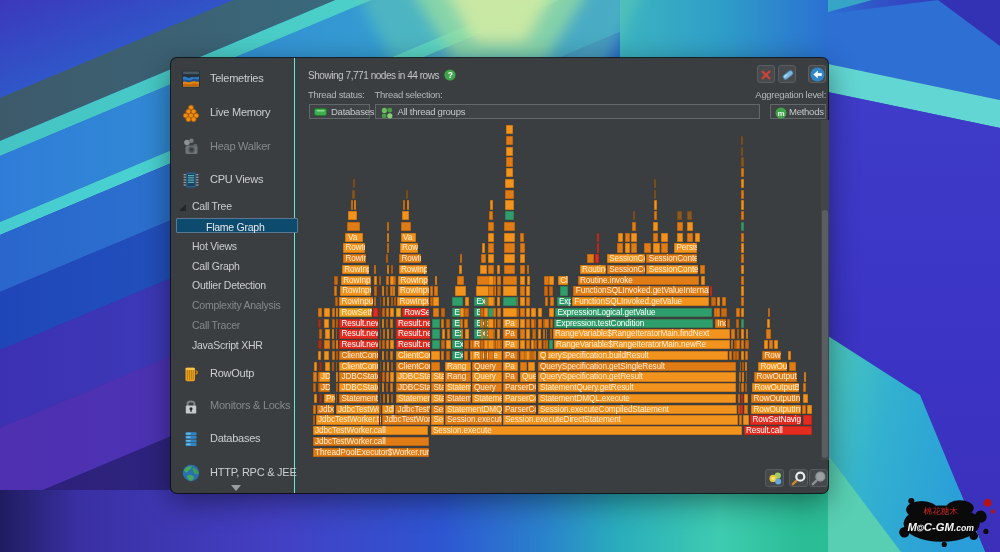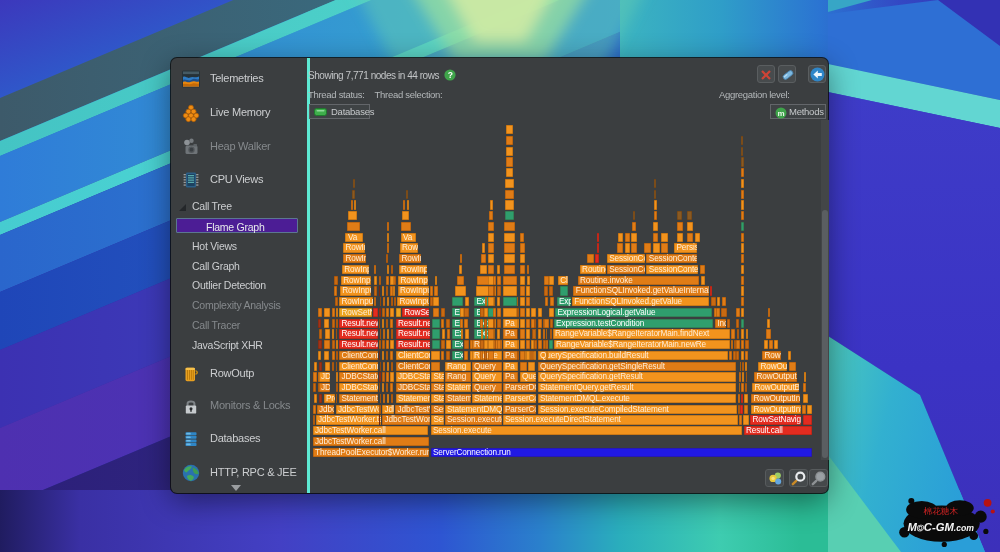--- a/index.html
+++ b/index.html
@@ -1,25 +1,25 @@
 <!DOCTYPE html>
 <html><head><meta charset="utf-8"><style>
 *{margin:0;padding:0;box-sizing:border-box}
 html,body{width:1000px;height:552px;overflow:hidden;background:#222;font-family:"Liberation Sans",sans-serif}
 .stage{position:relative;width:1000px;height:552px;overflow:hidden}
 .bg{position:absolute;left:0;top:0}
 .wm{position:absolute;left:894px;top:492px}
 .win{position:absolute;left:171px;top:58px;width:657px;height:435px;background:#3b3e40;border-radius:6px;box-shadow:0 8px 30px rgba(0,0,0,.45),0 0 0 1px rgba(15,17,18,.85)}
-.side{position:absolute;left:0;top:0;width:139px;height:435px;border-right:3px solid #5eead4}
+.side{position:absolute;left:0;top:0;width:124px;height:435px;border-right:1px solid #5eead4}
 .sicon{position:absolute;left:10px;width:20px;height:20px}
 .slab{position:absolute;left:39px;font-size:11px;letter-spacing:-0.25px;color:#ccced0;white-space:nowrap}
 .slab.dis,.tlab.dis{color:#85898c}
 .tlab{position:absolute;font-size:10.5px;letter-spacing:-0.25px;color:#ccced0;white-space:nowrap}
 .stri{position:absolute}
-.fsel{position:absolute;left:5px;top:160px;width:122px;height:15px;background:#4c1d95;border:1px solid #5c7791;border-radius:1px}
+.fsel{position:absolute;left:5px;top:160px;width:122px;height:15px;background:#0c4a6e;border:1px solid #5c7791;border-radius:1px}
 .fsel span{position:absolute;left:29px;top:1.5px;font-size:10.5px;letter-spacing:-0.25px;color:#e8eaec}
 .hdr{position:absolute;left:137px;top:11px;font-size:10px;letter-spacing:-0.45px;color:#c2c4c6}
 .lbl{position:absolute;font-size:9.5px;letter-spacing:-0.3px;color:#b4b8ba}
 .dd{position:absolute;height:15px;background:#3f4345;border:1px solid #63666a;font-size:9.5px;letter-spacing:-0.25px;color:#c6c9cb}
 .dd svg{position:absolute;left:4px;top:1px}
 .dd span{position:absolute;top:0.5px;white-space:nowrap}
 .tbtn{position:absolute;width:18px;height:18px;background:#474b4d;border:1px solid #5a5e60;border-radius:3px;top:7px}
 .tbtn svg{position:absolute;left:2px;top:2px}
 .bbtn{position:absolute;width:19px;height:18px;background:#45494b;border:1px solid #575b5d;border-radius:3px;top:411px}
 .bbtn svg{position:absolute;left:1.5px;top:1px}
@@ -241,27 +241,36 @@
         <svg style="position:absolute;left:60px;top:427px" width="10" height="6" viewBox="0 0 10 6">
           <polygon points="0,0 10,0 5,6" fill="#9a9da0"></polygon>
         </svg>
       </div>
   <div class="hdr">Showing 7,771 nodes in 44 rows&nbsp; <svg width="12" height="12" viewBox="0 0 12 12" style="vertical-align:-2px">
           <circle cx="6" cy="6" r="5.6" fill="#3fa44a"></circle>
           <text x="6" y="8.8" text-anchor="middle" font-size="8.5" font-weight="bold" fill="#fff" font-family="Liberation Sans">?</text>
         </svg></div>
   <div class="lbl" style="left:137px;top:31px">Thread status:</div>
   <div class="lbl" style="left:203.6px;top:31px">Thread selection:</div>
-  <div class="lbl" style="left:548px;top:31px;width:107px;text-align:left">Aggregation level:</div>
+  <div class="lbl" style="left:548px;top:31px;width:107px;text-align:right">Aggregation level:</div>
   <div class="dd" style="left:138px;top:46px;width:60.5px">
         <svg style="position:absolute;left:4px;top:3px" width="13" height="8" viewBox="0 0 13 8">
           <rect x="0.5" y="0.5" width="12" height="7" rx="2" fill="#3fae4c" stroke="#1f7a2d"></rect>
           <rect x="2.5" y="2" width="8" height="1.6" rx="0.8" fill="#8fd998"></rect>
         </svg>
         <span style="left:21px">Databases</span>
+      </div>
+  <div class="dd" style="left:203.6px;top:46px;width:385px">
+        <svg style="position:absolute;left:5px;top:1.5px" width="12" height="12" viewBox="0 0 12 12">
+          <circle cx="3.4" cy="3.4" r="2.6" fill="#6abf5e"></circle>
+          <circle cx="8.8" cy="3.2" r="2.4" fill="#4a9e44"></circle>
+          <circle cx="3.2" cy="8.8" r="2.4" fill="#4a9e44"></circle>
+          <circle cx="8.8" cy="8.8" r="2.6" fill="#86ce7a"></circle>
+        </svg>
+        <span style="left:22px">All thread groups</span>
       </div>
   <div class="dd" style="left:599px;top:46px;width:56px">
         <svg style="position:absolute;left:4px;top:1.5px" width="12" height="12" viewBox="0 0 12 12">
           <circle cx="6" cy="6" r="5.5" fill="#3fa44a"></circle>
           <text x="6" y="8.6" text-anchor="middle" font-size="8" font-weight="bold" fill="#e8f5e9" font-family="Liberation Sans">m</text>
         </svg>
         <span style="left:18px">Methods</span>
       </div>
   <div class="tbtn" style="left:585.6px">
         <svg style="position:absolute;left:2.5px;top:2.5px" width="12" height="12" viewBox="0 0 12 12">
@@ -278,23 +287,20 @@
       </div>
   <div class="tbtn" style="left:637.3px">
         <svg style="position:absolute;left:1px;top:1px" width="15" height="15" viewBox="0 0 15 15">
           <circle cx="7.5" cy="7.5" r="7" fill="#2f86c8"></circle>
           <path d="M7.8 3.4 L3.4 7.5 L7.8 11.6 V9 H11.8 V6 H7.8 Z" fill="#eef6fc"></path>
         </svg>
       </div>
   <div class="flame">
         <b style="left:141.5px;top:389.50px;width:116.5px;background:#e07c16">
           <i style="color:#ffedd6">ThreadPoolExecutor$Worker.run</i>
-        </b>
-        <b style="left:259.5px;top:389.50px;width:381.5px;background:#2019e4">
-          <i style="color:#ffffff">ServerConnection.run</i>
         </b>
         <b style="left:141.5px;top:378.75px;width:116.5px;background:#e07c16">
           <i style="color:#ffedd6">JdbcTestWorker.call</i>
         </b>
         <b style="left:141.5px;top:368.00px;width:115.0px;background:#f2931d">
           <i style="color:#ffedd6">JdbcTestWorker.call</i>
         </b>
         <b style="left:259.5px;top:368.00px;width:311.5px;background:#f2931d">
           <i style="color:#ffedd6">Session.execute</i>
         </b>

